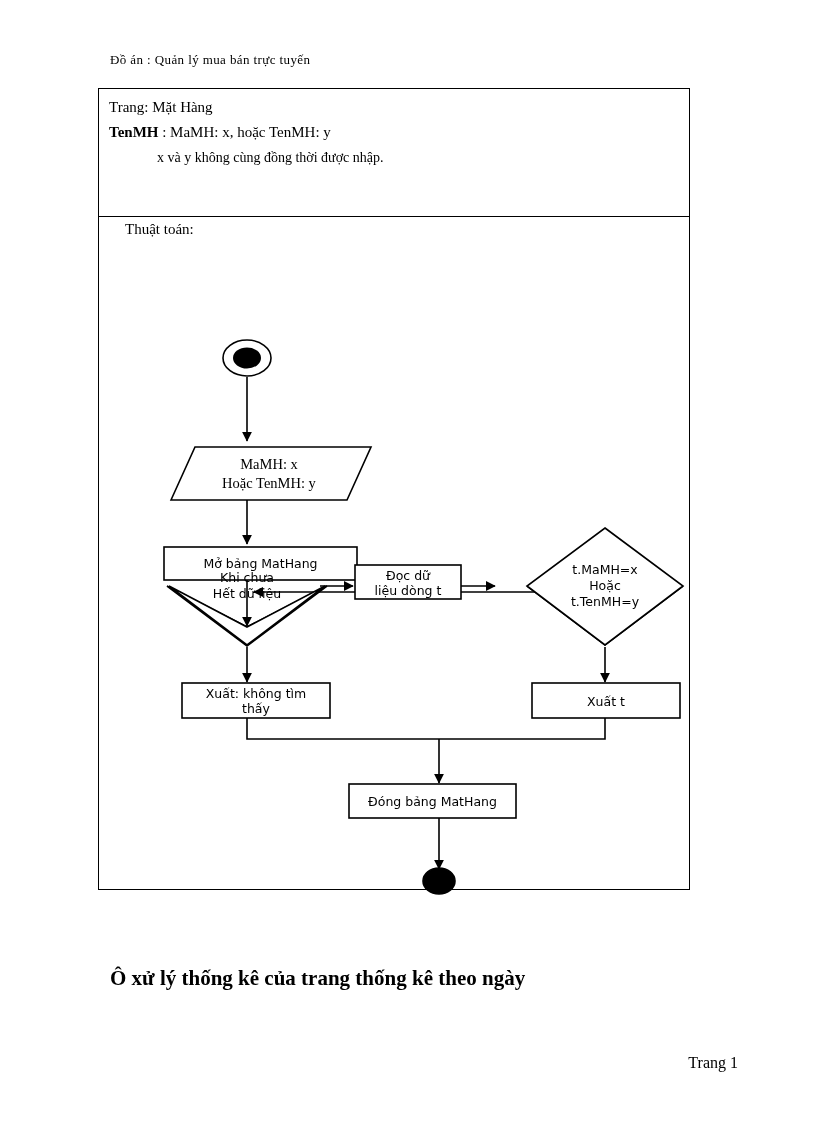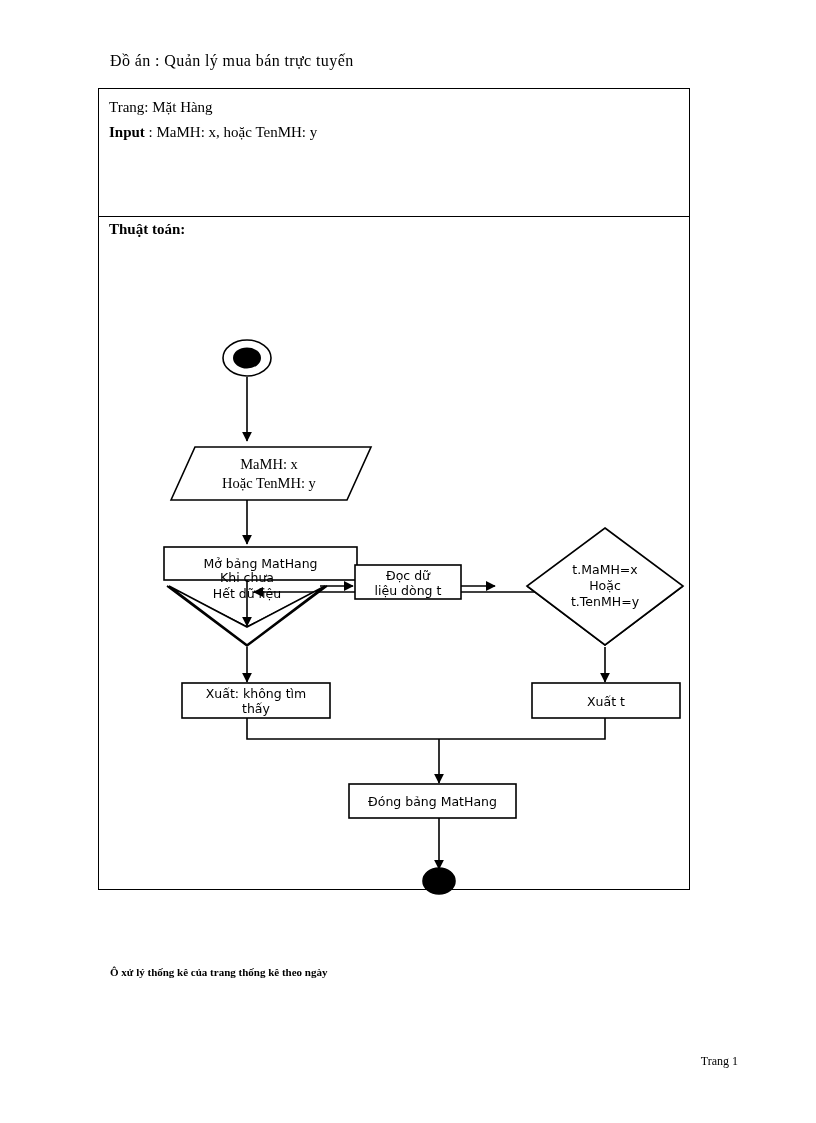--- a/index.html
+++ b/index.html
@@ -19,21 +19,21 @@
   .page {
     position: absolute;
     inset: 0;
   }
 
   
   .doc-header {
     position: absolute;
     left: 110px;
     top: 52px;
-    font-size: 16px;
+    font-size: 13px;
     letter-spacing: 0.4px;
     white-space: nowrap;
   }
 
   
   .frame {
     position: absolute;
     left: 98px;
     top: 88px;
     width: 592px;
@@ -56,24 +56,24 @@
   .meta-line {
     font-size: 15px;
     line-height: 25px;
     white-space: nowrap;
   }
   .meta-line .lbl-bold { font-weight: bold; }
   .meta-line.indent { padding-left: 48px; font-size: 14px; }
 
   .algo-label {
     position: absolute;
-    left: 10px;
+    left: 26px;
     top: 132px;
     font-size: 15px;
-    font-weight: bold;
+    font-weight: normal;
   }
 
   
   .flow {
     position: absolute;
     left: 0;
     top: 8px;
     width: 640px;
     height: 802px;
   }
@@ -88,52 +88,55 @@
     font-family: "Liberation Serif", "DejaVu Serif", serif;
     font-size: 14.5px;
     fill: #000000;
   }
 
   
   .caption {
     position: absolute;
     left: 110px;
     top: 966px;
-    font-size: 11px;
+    font-size: 21px;
     font-weight: bold;
     white-space: nowrap;
   }
 
   
   .footer {
     position: absolute;
     left: 0;
     right: 78px;
     top: 1054px;
     text-align: right;
-    font-size: 12px;
+    font-size: 16px;
   }
 </style>
 </head>
 <body>
 
 <div class="page">
 
   <div class="doc-header">Đồ án : Quản lý mua bán trực tuyến</div>
 
   <div class="frame">
 
     <div class="frame-head">
       <div class="meta-line">
         <span class="lbl">Trang:</span>
         <span class="val">Mặt Hàng</span>
       </div>
       <div class="meta-line">
-        <span class="lbl-bold">Input</span>
+        <span class="lbl-bold">TenMH</span>
         <span class="val">: MaMH: x, hoặc TenMH: y</span>
+      </div>
+      <div class="meta-line indent">
+        <span class="val">x và y không cùng đồng thời được nhập.</span>
       </div>
     </div>
 
     <div class="algo-label">Thuật toán:</div>
 
     <div class="flow">
       <svg width="640" height="802" viewBox="0 0 640 802" xmlns="http://www.w3.org/2000/svg">
         <defs>
           <marker id="arrow" viewBox="0 0 10 10" refX="9.2" refY="5" markerWidth="6.2" markerHeight="6.2" orient="auto-start-reverse">
             <path d="M 0 0 L 10 5 L 0 10 z" fill="#000000"></path>

